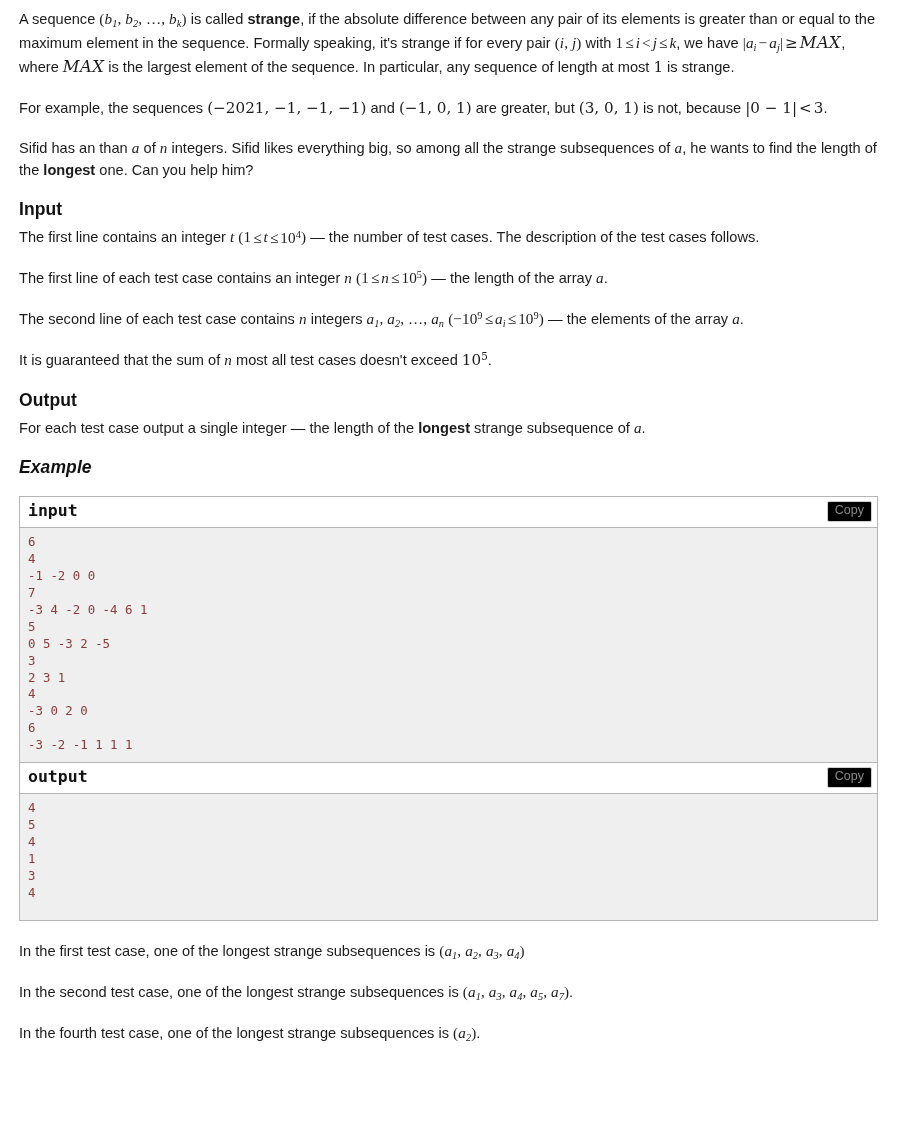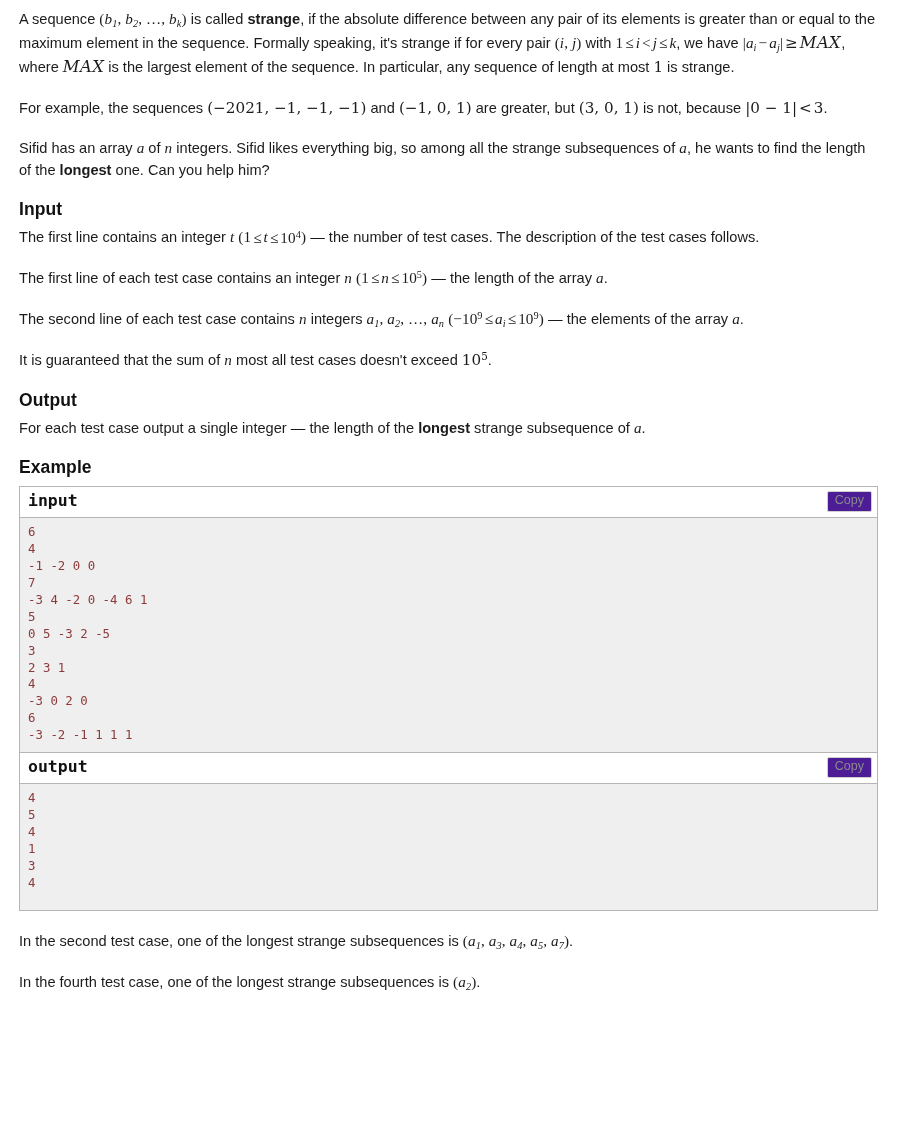--- a/index.html
+++ b/index.html
@@ -61,21 +61,21 @@
   .paren { font-style: normal; }
 
   h2.section {
     font-family: "Liberation Sans", sans-serif;
     font-size: 17.5px;
     font-weight: bold;
     color: #111111;
     margin: 0 0 6px 0;
     letter-spacing: 0.1px;
   }
-  h2.section.example-h { margin-bottom: 8px; }
+  h2.section.example-h { margin-bottom: 18px; font-style: italic; }
 
   .sample-tests {
     margin: 0 0 0 0;
   }
   .sample-box {
     border: 1px solid #b5b5b5;
     border-bottom: none;
     background: #ffffff;
     box-sizing: border-box;
     width: 859px;
@@ -100,21 +100,21 @@
   }
   .copy-btn {
     position: absolute;
     right: 5px;
     top: 4px;
     font-family: "Liberation Sans", sans-serif;
     font-size: 12.5px;
     color: #8a8a8a;
     border: 1px solid #cfcfcf;
     border-radius: 2px;
-    background: #4c1d95;
+    background: #000000;
     padding: 1px 7px 2px 7px;
     line-height: 1.25;
     cursor: pointer;
   }
   pre.sample-data {
     margin: 0;
     background: #efefef;
     font-family: "DejaVu Sans Mono", "Liberation Mono", monospace;
     font-size: 12.4px;
     line-height: 16.9px;
@@ -130,21 +130,21 @@
 </style>
 </head>
 <body>
 
 <div class="page">
 
   <p class="para"><span>A sequence </span><span class="m"><span class="paren">(</span>b<sub>1</sub><span class="up">,&nbsp;</span>b<sub>2</sub><span class="up">,&nbsp;…,&nbsp;</span>b<sub>k</sub><span class="paren">)</span></span><span> is called </span><b>strange</b><span>, if the absolute difference between any pair of its elements is greater than or equal to the maximum element in the sequence. Formally speaking, it's strange if for every pair </span><span class="m"><span class="paren">(</span>i<span class="up">,&nbsp;</span>j<span class="paren">)</span></span><span> with </span><span class="m"><span class="up">1</span><span class="op">≤</span>i<span class="op">&lt;</span>j<span class="op">≤</span>k</span><span>, we have </span><span class="m"><span class="up">|</span>a<sub>i</sub><span class="op">−</span>a<sub>j</sub><span class="up">|</span></span><span class="mr"><span class="op">≥</span></span><span class="maxsym">MAX</span><span>, where </span><span class="maxsym">MAX</span><span> is the largest element of the sequence. In particular, any sequence of length at most </span><span class="mr">1</span><span> is strange.</span></p>
 
   <p class="para"><span>For example, the sequences </span><span class="mr">(−2021,&nbsp;−1,&nbsp;−1,&nbsp;−1)</span><span> and </span><span class="mr">(−1,&nbsp;0,&nbsp;1)</span><span> are greater, but </span><span class="mr">(3,&nbsp;0,&nbsp;1)</span><span> is not, because </span><span class="mr">|0&nbsp;−&nbsp;1|<span class="op">&lt;</span>3</span><span>.</span></p>
 
-  <p class="para"><span>Sifid has an array </span><span class="m">a</span><span> of </span><span class="m">n</span><span> integers. Sifid likes everything big, so among all the strange subsequences of </span><span class="m">a</span><span>, he wants to find the length of the </span><b>longest</b><span> one. Can you help him?</span></p>
+  <p class="para"><span>Sifid has an than </span><span class="m">a</span><span> of </span><span class="m">n</span><span> integers. Sifid likes everything big, so among all the strange subsequences of </span><span class="m">a</span><span>, he wants to find the length of the </span><b>longest</b><span> one. Can you help him?</span></p>
 
 
   <h2 class="section">Input</h2>
 
   <p class="para"><span>The first line contains an integer </span><span class="m">t</span> <span class="m"><span class="paren">(</span><span class="up">1</span><span class="op">≤</span>t<span class="op">≤</span><span class="up">10<sup>4</sup></span><span class="paren">)</span></span><span> — the number of test cases. The description of the test cases follows.</span></p>
 
   <p class="para"><span>The first line of each test case contains an integer </span><span class="m">n</span> <span class="m"><span class="paren">(</span><span class="up">1</span><span class="op">≤</span>n<span class="op">≤</span><span class="up">10<sup>5</sup></span><span class="paren">)</span></span><span> — the length of the array </span><span class="m">a</span><span>.</span></p>
 
   <p class="para"><span>The second line of each test case contains </span><span class="m">n</span><span> integers </span><span class="m">a<sub>1</sub><span class="up">,&nbsp;</span>a<sub>2</sub><span class="up">,&nbsp;…,&nbsp;</span>a<sub>n</sub></span> <span class="m"><span class="paren">(</span><span class="up">−10<sup>9</sup></span><span class="op">≤</span>a<sub>i</sub><span class="op">≤</span><span class="up">10<sup>9</sup></span><span class="paren">)</span></span><span> — the elements of the array </span><span class="m">a</span><span>.</span></p>
 
@@ -190,20 +190,21 @@
 3
 4</pre>
     </div>
 
   </div>
 
   <div class="spacer-after-samples"></div>
 
 
   <div class="note-block">
+    <p class="para"><span>In the first test case, one of the longest strange subsequences is </span><span class="m"><span class="paren">(</span>a<sub>1</sub><span class="up">,&nbsp;</span>a<sub>2</sub><span class="up">,&nbsp;</span>a<sub>3</sub><span class="up">,&nbsp;</span>a<sub>4</sub><span class="paren">)</span></span><span></span></p>
 
     <p class="para"><span>In the second test case, one of the longest strange subsequences is </span><span class="m"><span class="paren">(</span>a<sub>1</sub><span class="up">,&nbsp;</span>a<sub>3</sub><span class="up">,&nbsp;</span>a<sub>4</sub><span class="up">,&nbsp;</span>a<sub>5</sub><span class="up">,&nbsp;</span>a<sub>7</sub><span class="paren">)</span></span><span>.</span></p>
 
 
     <p class="para"><span>In the fourth test case, one of the longest strange subsequences is </span><span class="m"><span class="paren">(</span>a<sub>2</sub><span class="paren">)</span></span><span>.</span></p>
   </div>
 
 </div>
 
 </body></html>

